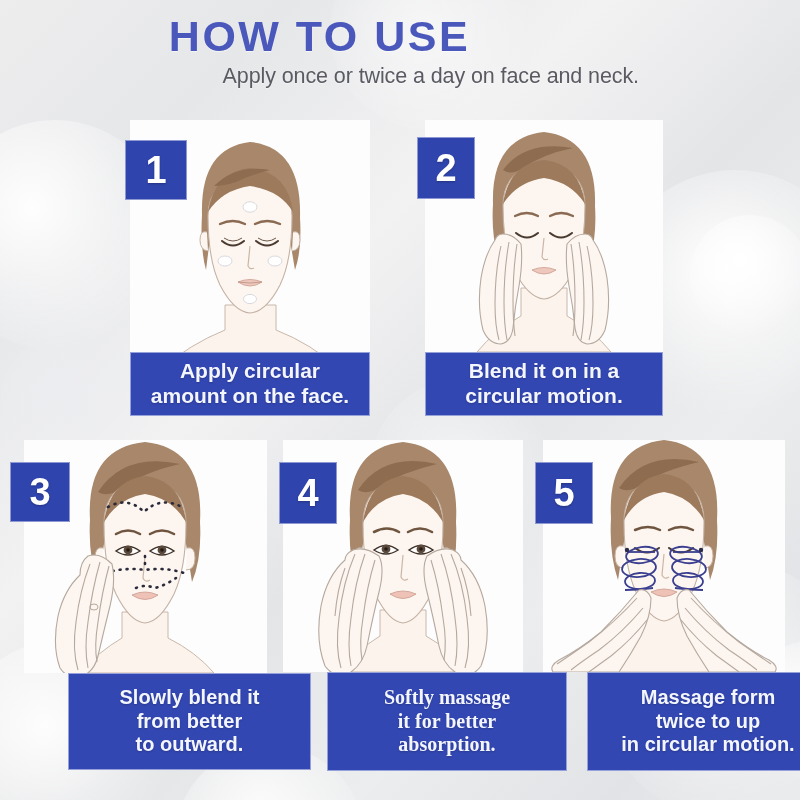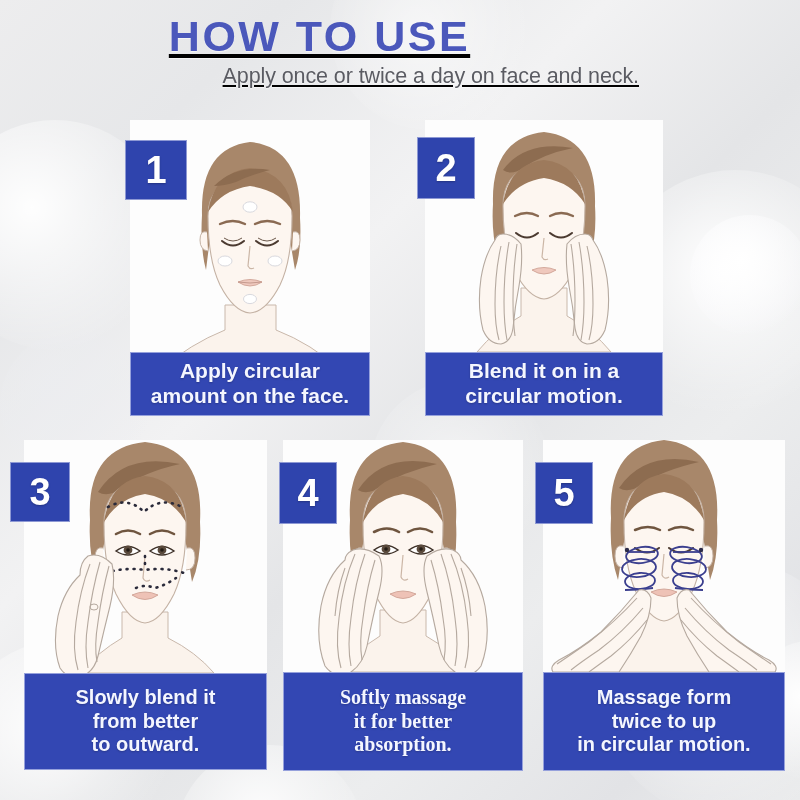--- a/index.html
+++ b/index.html
@@ -25,21 +25,20 @@
     pointer-events: none;
   }
 
   
   #header {
     position: absolute;
     left: 0; top: 14px;
     width: 639px;
     text-align: center;
     z-index: 5;
-    text-decoration: underline;
   }
   #title {
     font-size: 43px;
     font-weight: bold;
     letter-spacing: 2.5px;
     color: #4b58bb;
     line-height: 1.05;
     text-shadow: 0 1px 1px rgba(255,255,255,0.6);
   }
   #subtitle {
@@ -89,21 +88,21 @@
     align-items: center;
     justify-content: center;
     text-align: center;
     font-weight: bold;
     line-height: 1.17;
     z-index: 6;
     padding: 4px 6px;
     text-shadow: 0 1px 2px rgba(0,0,0,0.22);
   }
   .cap2 { font-size: 21px; }
-  .cap3 { font-size: 20px; }
+  .cap3 { font-size: 20px; margin-left: 44px; }
 </style>
 </head>
 <body>
 
 <div id="poster">
 
   <div>
     <div class="bokeh" style="left:-60px;top:120px;width:230px;height:230px;background:radial-gradient(circle at 40% 38%, rgba(255,255,255,0.95), rgba(255,255,255,0.10) 68%, rgba(255,255,255,0) 75%);"></div>
     <div class="bokeh" style="left:610px;top:170px;width:250px;height:250px;background:radial-gradient(circle at 45% 40%, rgba(255,255,255,0.98), rgba(255,255,255,0.12) 60%, rgba(255,255,255,0) 72%);"></div>
     <div class="bokeh" style="left:690px;top:215px;width:120px;height:120px;background:radial-gradient(circle at 42% 38%, rgba(255,255,255,1), rgba(250,250,252,0.35) 62%, rgba(255,255,255,0) 74%);"></div>

